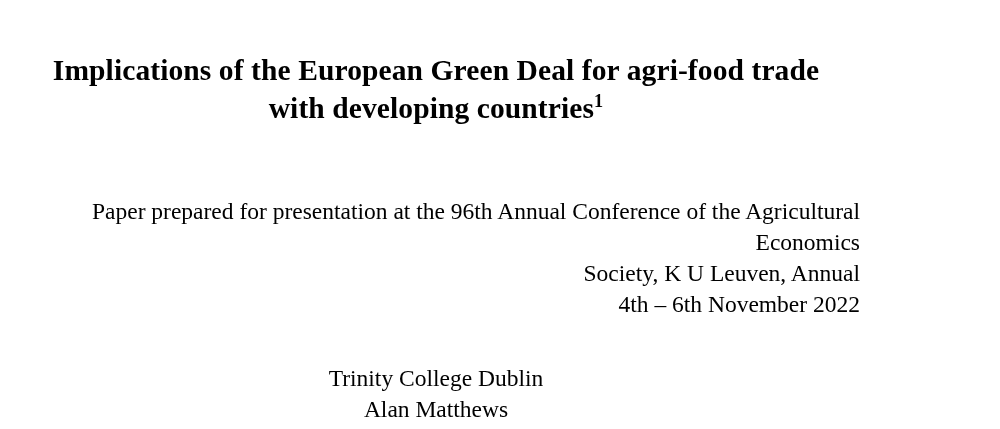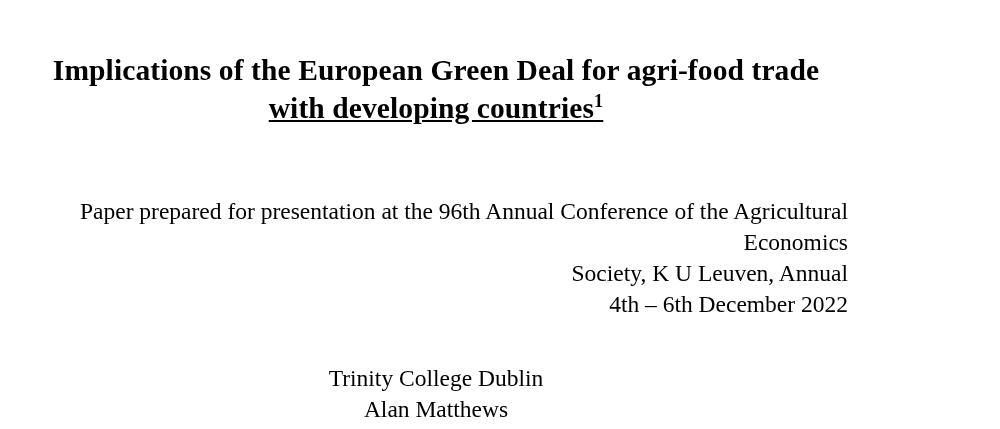--- a/index.html
+++ b/index.html
@@ -12,34 +12,33 @@
     background: #ffffff;
     font-family: "Liberation Serif", serif;
     color: #000000;
     overflow: hidden;
   }
   .page {
     width: 872px;
     height: 429px;
     position: relative;
     box-sizing: border-box;
-    padding: 0 24px;
+    padding: 0 12px;
   }
   .title {
     text-align: center;
     font-weight: bold;
     font-size: 29.5px;
     line-height: 1.28;
     margin: 0;
     padding-top: 52px;
     letter-spacing: 0.1px;
   }
   .title .line2 {
     display: block;
-    text-decoration: underline;
   }
   sup {
     font-size: 0.62em;
     vertical-align: super;
     line-height: 0;
     font-weight: bold;
   }
   .conference {
     text-align: center;
     font-size: 23.5px;
@@ -76,21 +75,21 @@
 <div class="page">
 
   <h1 class="title">
     <span class="line1">Implications of the European Green Deal  for agri-food trade</span>
     <span class="line2"><span>with developing countries</span><sup>1</sup></span>
   </h1>
 
   <p class="conference">
     <span>Paper prepared for presentation at the 96th Annual Conference of the Agricultural Economics</span>
     <span>Society, K U Leuven, Annual</span>
-    <span>4th – 6th December 2022</span>
+    <span>4th – 6th November 2022</span>
   </p>
 
   <p class="author-block">
     <span>Trinity College Dublin</span>
     <span>Alan Matthews</span>
     <span class="email-line"><span>Green: </span><a class="email-link" href="#" style="color: rgb(143, 93, 115);">alan.matthews@tcd.ie</a></span>
   </p>
 
 </div>
 

